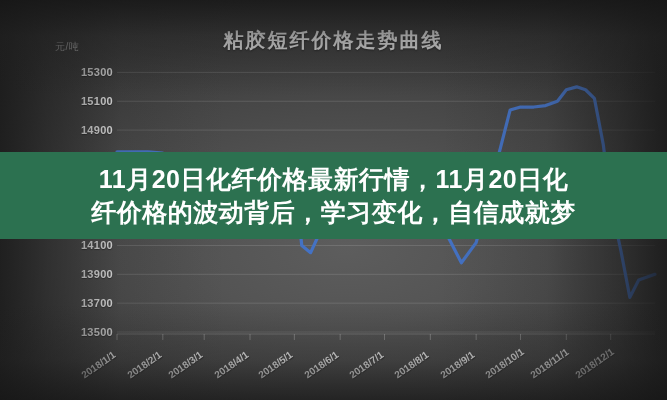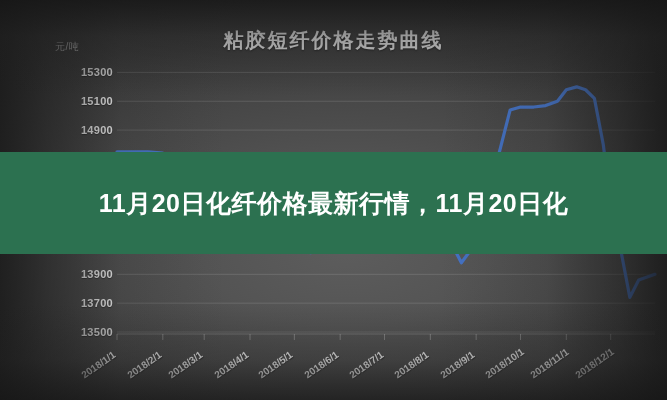--- a/index.html
+++ b/index.html
@@ -53,21 +53,21 @@
   .xlabel{
     position:absolute;top:345px;
     font-size:10px;font-weight:700;color:#ededed;white-space:nowrap;
     transform-origin:left top;transform:rotate(-35deg) translateX(-46px);
     text-shadow:0 1px 1px rgba(0,0,0,.4);
   }
   svg.plot{position:absolute;left:0;top:0;width:667px;height:400px;}
 
   
   #overlay{
-    position:absolute;left:0;top:152px;width:667px;height:102px;
+    position:absolute;left:0;top:152px;width:667px;height:87px;
     background:#2c7150;
     display:flex;flex-direction:column;justify-content:center;align-items:center;
   }
   #overlay .ovline{
     font-size:25px;font-weight:700;color:#ffffff;
     letter-spacing:.5px;line-height:1.30;white-space:nowrap;
   }
 </style>
 </head>
 <body>
@@ -137,15 +137,16 @@
         <div class="xlabel" style="left: 566.319px;">2018/11/1</div>
         <div class="xlabel" style="left: 610.659px;">2018/12/1</div>
       </div>
   </div>
 
   <div id="vignette"></div>
   <div id="vignette2"></div>
 
   <div id="overlay">
     <div class="ovline">11月20日化纤价格最新行情，11月20日化</div>
+    <div class="ovline">纤价格的波动背后，学习变化，自信成就梦</div>
   </div>
 
 </div>
 
 </body></html>

